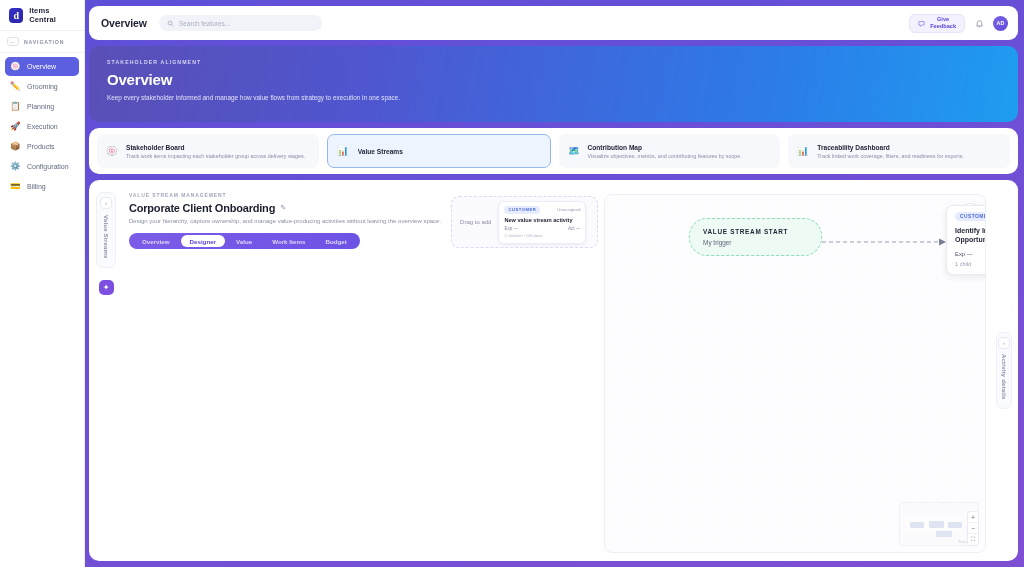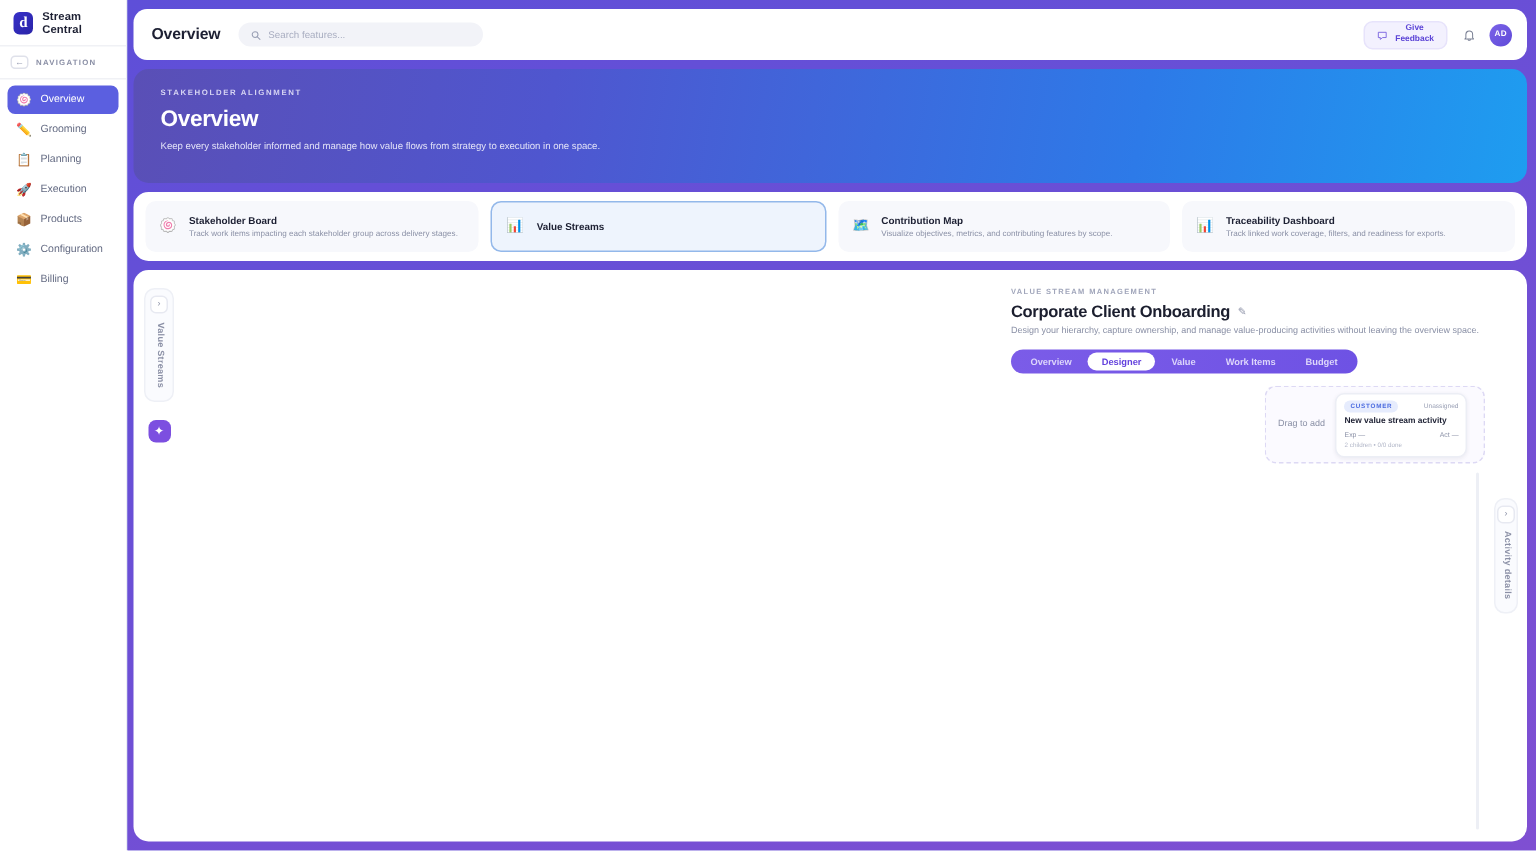--- a/index.html
+++ b/index.html
@@ -145,21 +145,21 @@
     width: 15px; height: 15px; border-radius: 5px; background:#7c4fe0; color:#fff;
     display:flex; align-items:center; justify-content:center; font-size: 8px; margin-top: 6px;
   }
   .rail-right { width: 16px; flex: 0 0 16px; display:flex; flex-direction:column; align-items:center; justify-content:center; }
   .rail-right-panel {
     width: 16px; background:#fafbfe; border:1px solid #eef0f6; border-radius: 7px;
     display:flex; flex-direction:column; align-items:center; padding: 4px 0 8px 0; gap: 5px;
   }
 
   
-  .panel { flex: 1 1 auto; display:flex; flex-direction:column; min-width:0;align-items:flex-end; }
+  .panel { flex: 1 1 auto; display:flex; flex-direction:row; min-width:0; }
   .panel-head { padding: 4px 4px 0 6px; }
   .p-eyebrow { font-size: 5px; letter-spacing: .9px; color:#a1a6bb; font-weight:600; }
   .p-title-row { display:flex; align-items:center; gap:5px; margin-top: 4px; }
   .p-title { font-size: 11px; font-weight: 700; color:#1b1e2e; letter-spacing:-.2px; }
   .p-edit { font-size: 7px; color:#8b90a6; }
   .p-sub { font-size: 6px; color:#8a90a6; margin-top: 4px; }
 
   .tabs {
     margin-top: 9px; background: linear-gradient(90deg,#7b5ce8,#6e52e4);
     border-radius: 999px; height: 16px; display:inline-flex; align-items:center;
@@ -246,21 +246,21 @@
   .mm-btn:last-child { border-bottom: 0; font-size: 6px; }
 </style>
 </head>
 <body>
 
 <div class="app">
 
   <aside class="sidebar">
     <div class="brand">
       <div class="brand-logo">d</div>
-      <div class="brand-name">Stream Central</div>
+      <div class="brand-name">Items Central</div>
     </div>
 
     <div class="nav-head">
       <div class="nav-collapse">←</div>
       <div class="nav-label">NAVIGATION</div>
     </div>
 
     <nav class="nav-list">
       <div class="nav-item active">
         <span class="nav-ico">🍥</span>

